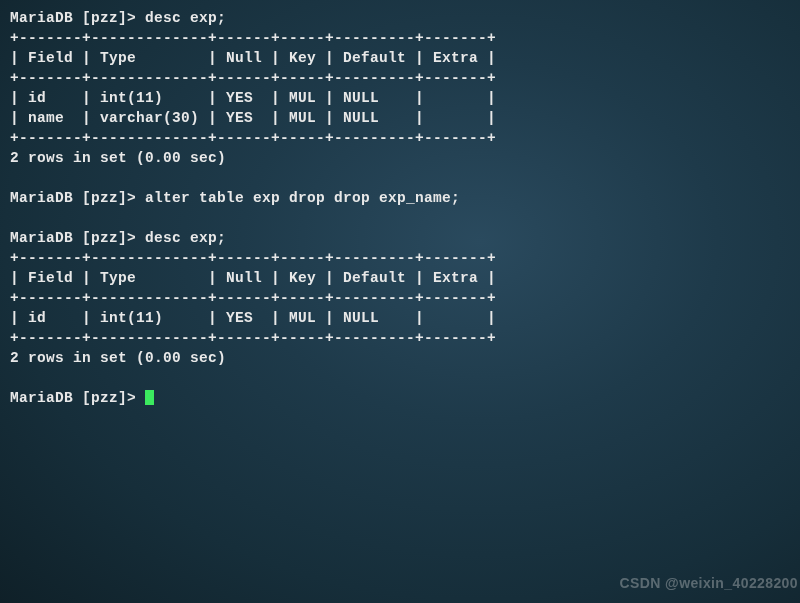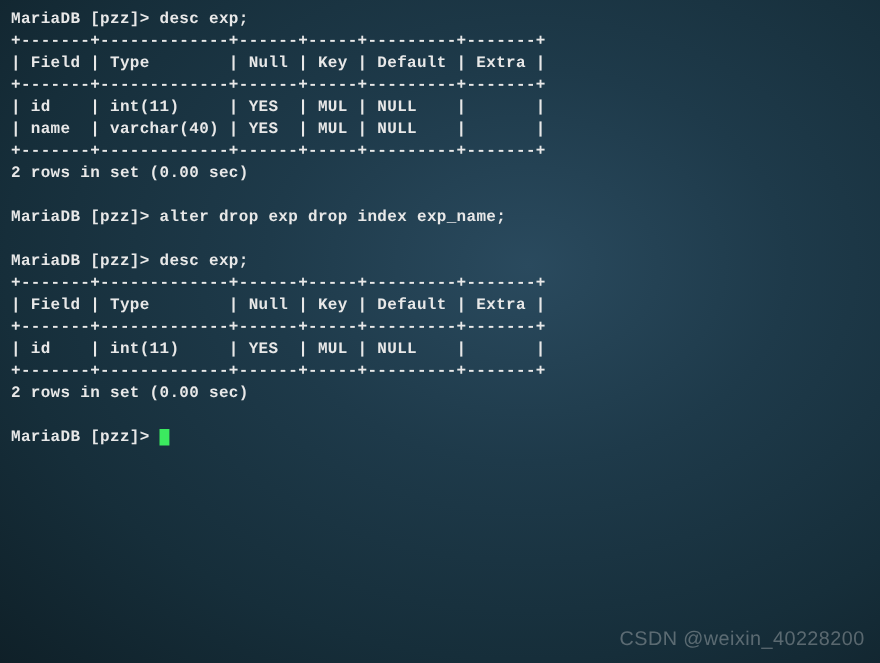--- a/index.html
+++ b/index.html
@@ -27,43 +27,43 @@
   .cursor {
     display: inline-block;
     width: 9px;
     height: 15px;
     background: #3bea5f;
     vertical-align: text-bottom;
     margin-bottom: 1px;
   }
   .watermark {
     position: absolute;
-    right: 14px;
+    right: 2px;
     bottom: 10px;
     color: rgba(220,220,220,0.35);
     font-family: Arial, sans-serif;
-    font-weight: normal;
-    font-size: 18px;
+    font-weight: bold;
+    font-size: 14px;
     letter-spacing: 0.4px;
   }
 </style>
 </head>
 <body>
 
 <div>
   <div class="line"><span>MariaDB [pzz]&gt; </span><span>desc exp;</span></div>
   <div class="line">+-------+-------------+------+-----+---------+-------+</div>
   <div class="line">| Field | Type        | Null | Key | Default | Extra |</div>
   <div class="line">+-------+-------------+------+-----+---------+-------+</div>
   <div class="line">| id    | int(11)     | YES  | MUL | NULL    |       |</div>
-  <div class="line">| name  | varchar(40) | YES  | MUL | NULL    |       |</div>
+  <div class="line">| name  | varchar(30) | YES  | MUL | NULL    |       |</div>
   <div class="line">+-------+-------------+------+-----+---------+-------+</div>
   <div class="line">2 rows in set (0.00 sec)</div>
   <div class="line">&nbsp;</div>
-  <div class="line"><span>MariaDB [pzz]&gt; </span><span>alter drop exp drop index exp_name;</span></div>
+  <div class="line"><span>MariaDB [pzz]&gt; </span><span>alter table exp drop drop exp_name;</span></div>
   <div class="line">&nbsp;</div>
   <div class="line"><span>MariaDB [pzz]&gt; </span><span>desc exp;</span></div>
   <div class="line">+-------+-------------+------+-----+---------+-------+</div>
   <div class="line">| Field | Type        | Null | Key | Default | Extra |</div>
   <div class="line">+-------+-------------+------+-----+---------+-------+</div>
   <div class="line">| id    | int(11)     | YES  | MUL | NULL    |       |</div>
   <div class="line">+-------+-------------+------+-----+---------+-------+</div>
   <div class="line">2 rows in set (0.00 sec)</div>
   <div class="line">&nbsp;</div>
   <div class="line"><span>MariaDB [pzz]&gt; </span><span class="cursor"></span></div>

